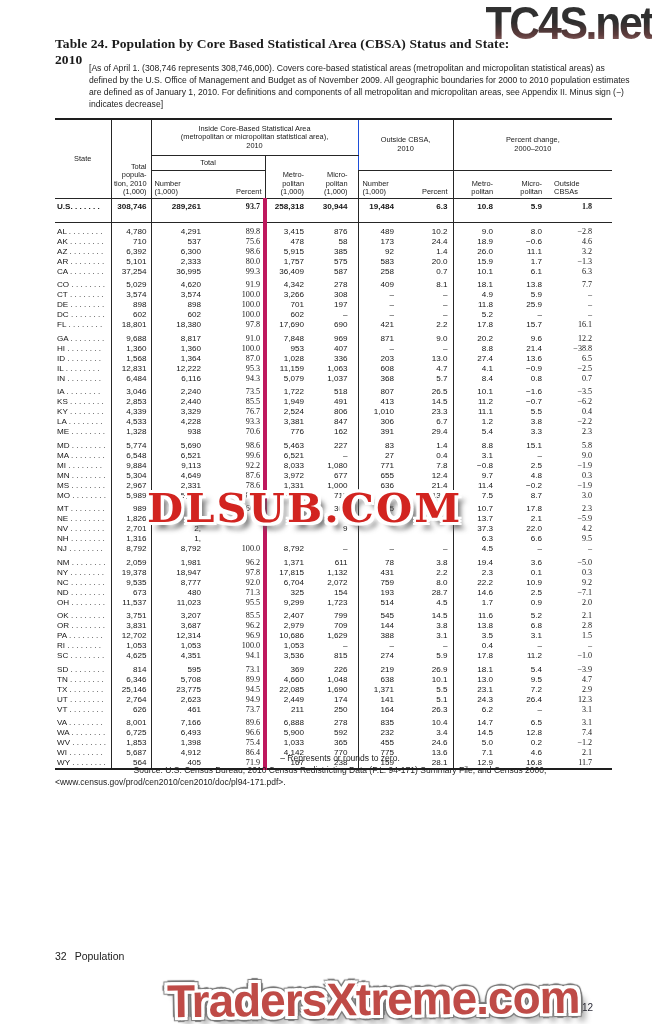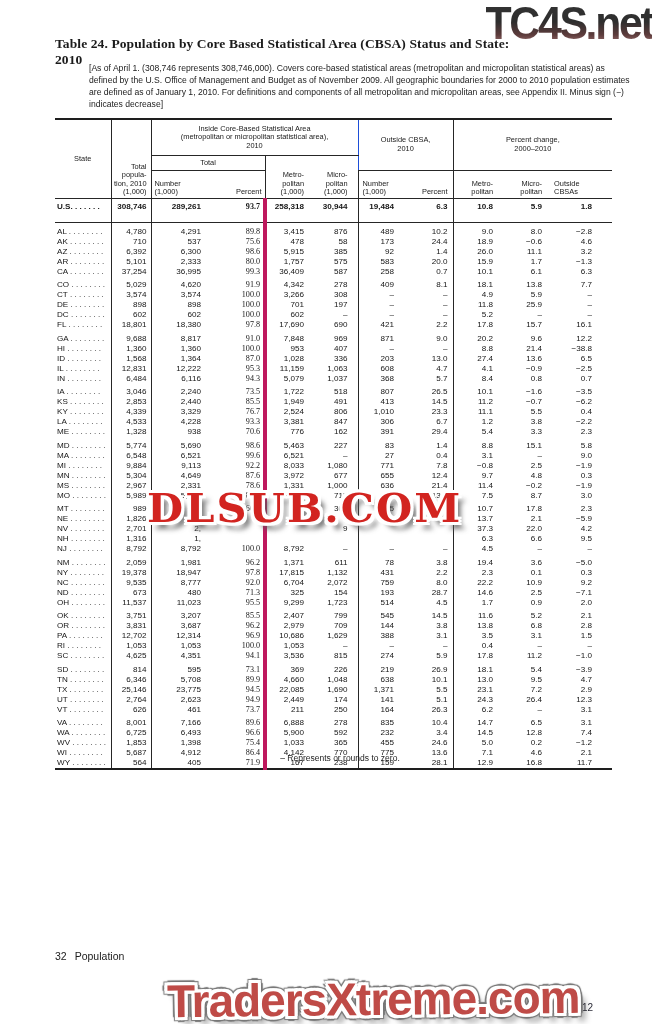--- a/index.html
+++ b/index.html
@@ -55,21 +55,21 @@
   td.c-state { text-align:left; padding-left:2px; overflow:hidden; border-right:1px solid #262626; }
   td.c-total { padding-right:4px;  border-right:1px solid #262626; }
   td.c-num   { padding-right:16px; }
   td.c-pct   { padding-right:3px;  border-right:4px solid #be185d;font-family:Liberation Serif, serif; }
   td.c-metro { padding-right:8px; }
   td.c-micro { padding-right:10px; border-right:1px solid #262626; }
   td.c-onum  { padding-right:13px; }
   td.c-opct  { padding-right:5px;  border-right:1px solid #262626; }
   td.c-cm    { padding-right:10px; }
   td.c-cmi   { padding-right:10px; }
-  td.c-co    { padding-right:20px; }
+  td.c-co    { padding-right:20px;font-family:Liberation Serif, serif; }
   
   .footnotes { position:absolute; left:55px; top:752px; width:557px; font-size:8.5px; line-height:12px; color:#222; }
   .footnotes .ind { padding-left:13px;text-align:center; }
   .footer-left { position:absolute; left:55px; top:950px; font-size:10.5px; color:#1b1b1b; }
   .footer-left .pgnum { margin-right:8px; }
   .footer-right { position:absolute; right:59px; top:962px; font-size:10px; color:#2c2c38;margin-top:40px; }
   
   .wm-top {
     position:absolute; right:0px; top:-4px; z-index:6;
     font-family:"Liberation Sans", sans-serif; font-weight:bold;
@@ -864,20 +864,22 @@
           <td class="c-opct">28.1</td>
           <td class="c-cm">12.9</td>
           <td class="c-cmi">16.8</td>
           <td class="c-co">11.7</td>
         </tr>
       </tbody>
     </table>
 
   <div class="footnotes">
     <div class="ind">– Represents or rounds to zero.</div>
+    <div class="ind">Source: U.S. Census Bureau, 2010 Census Redistricting Data (P.L. 94-171) Summary File, and Census 2000,</div>
+    <div>&lt;www.census.gov/prod/cen2010/cen2010/doc/pl94-171.pdf&gt;.</div>
   </div>
 
   <div class="footer-left">
     <span class="pgnum">32</span><span>Population</span>
   </div>
 
   <div class="footer-right">U.S. Census Bureau, Statistical Abstract of the United States: 2012</div>
 
   <div class="wm-top">TC4S.net</div>
   <div class="wm-mid">DLSUB.COM</div>

